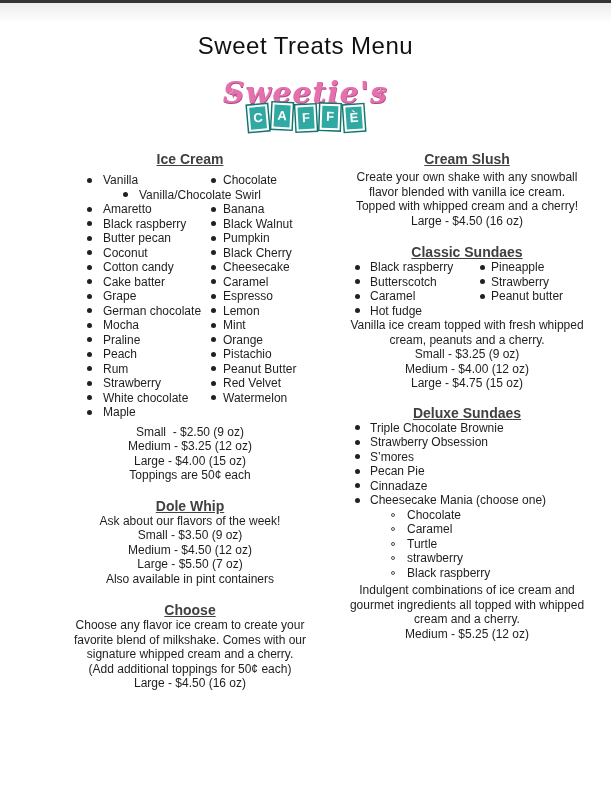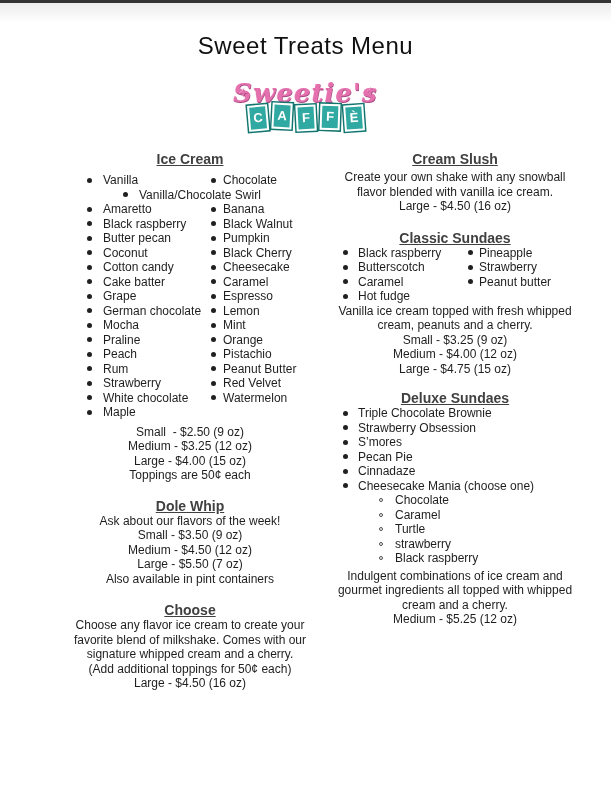--- a/index.html
+++ b/index.html
@@ -29,21 +29,21 @@
     position: absolute; top: 32px; left: 0; width: 100%;
     text-align: center; font-size: 24px; font-weight: 400; color: #101010;
     letter-spacing: 0.5px;
   }
 
   .logo { position: absolute; top: 76px; left: 0; width: 100%; text-align: center; }
   .logo-script {
     position: relative; display: inline-block;
     font-family: "DejaVu Serif", "Liberation Serif", serif;
     font-style: italic; font-weight: bold;
-    font-size: 26px; line-height: 34px; color: var(--pink);
+    font-size: 30px; line-height: 34px; color: var(--pink);
     text-shadow: 0.5px 0.5px 0 var(--pink-dark), -0.5px -0.5px 0 #f7c3de;
     letter-spacing: 1px;
   }
   .sparkle { position: absolute; color: var(--pink); font-style: normal; }
   .sparkle-1::before { content: "✦"; font-size: 10px; }
   .sparkle-1 { top: -6px; left: 6px; }
   .sparkle-2::before { content: "✦"; font-size: 9px; }
   .sparkle-2 { top: -8px; right: 2px; }
   .logo-tiles { margin-top: -6px; line-height: 0; }
   .logo-tiles .tile {
@@ -54,21 +54,21 @@
     margin: 0 2px; vertical-align: middle;
   }
   .logo-tiles span:nth-of-type(1) { transform: rotate(-5deg) translateY(1px); }
   .logo-tiles span:nth-of-type(2) { transform: rotate(3deg) translateY(-1px); }
   .logo-tiles span:nth-of-type(3) { transform: rotate(-3deg) translateY(1px); }
   .logo-tiles span:nth-of-type(4) { transform: rotate(2deg); }
   .logo-tiles span:nth-of-type(5) { transform: rotate(-4deg) translateY(1px); }
 
   .col { position: absolute; top: 152px; }
   .col-left { left: 35px; width: 310px; }
-  .col-right { left: 320px; width: 270px; }
+  .col-right { left: 332px; width: 270px; }
 
   .sec-heading {
     text-align: center; font-size: 14px; font-weight: bold;
     text-decoration: underline; color: #404040;
     line-height: 15px; height: 15px;
   }
   .line { height: 14.5px; line-height: 14.5px; text-align: center; white-space: pre; }
   .row { display: flex; align-items: center; height: 14.5px; }
   .cell { display: flex; align-items: center; }
   .txt { white-space: pre; }
@@ -342,20 +342,21 @@
   </div>
 
   <div class="col col-right">
 
     <section>
       <div class="sec-heading">Cream Slush</div>
       <div class="gap-3">
 
       <div class="line">Create your own shake with any snowball</div>
           <div class="line">flavor blended with vanilla ice cream.</div>
+          <div class="line">Topped with whipped cream and a cherry!</div>
           <div class="line">Large - $4.50 (16 oz)</div>
         </div>
     </section>
 
     <section>
       <div class="sec-heading gap-17">Classic Sundaes</div>
       <div>
 
           <div class="row">
             <span class="cell cs-left">

